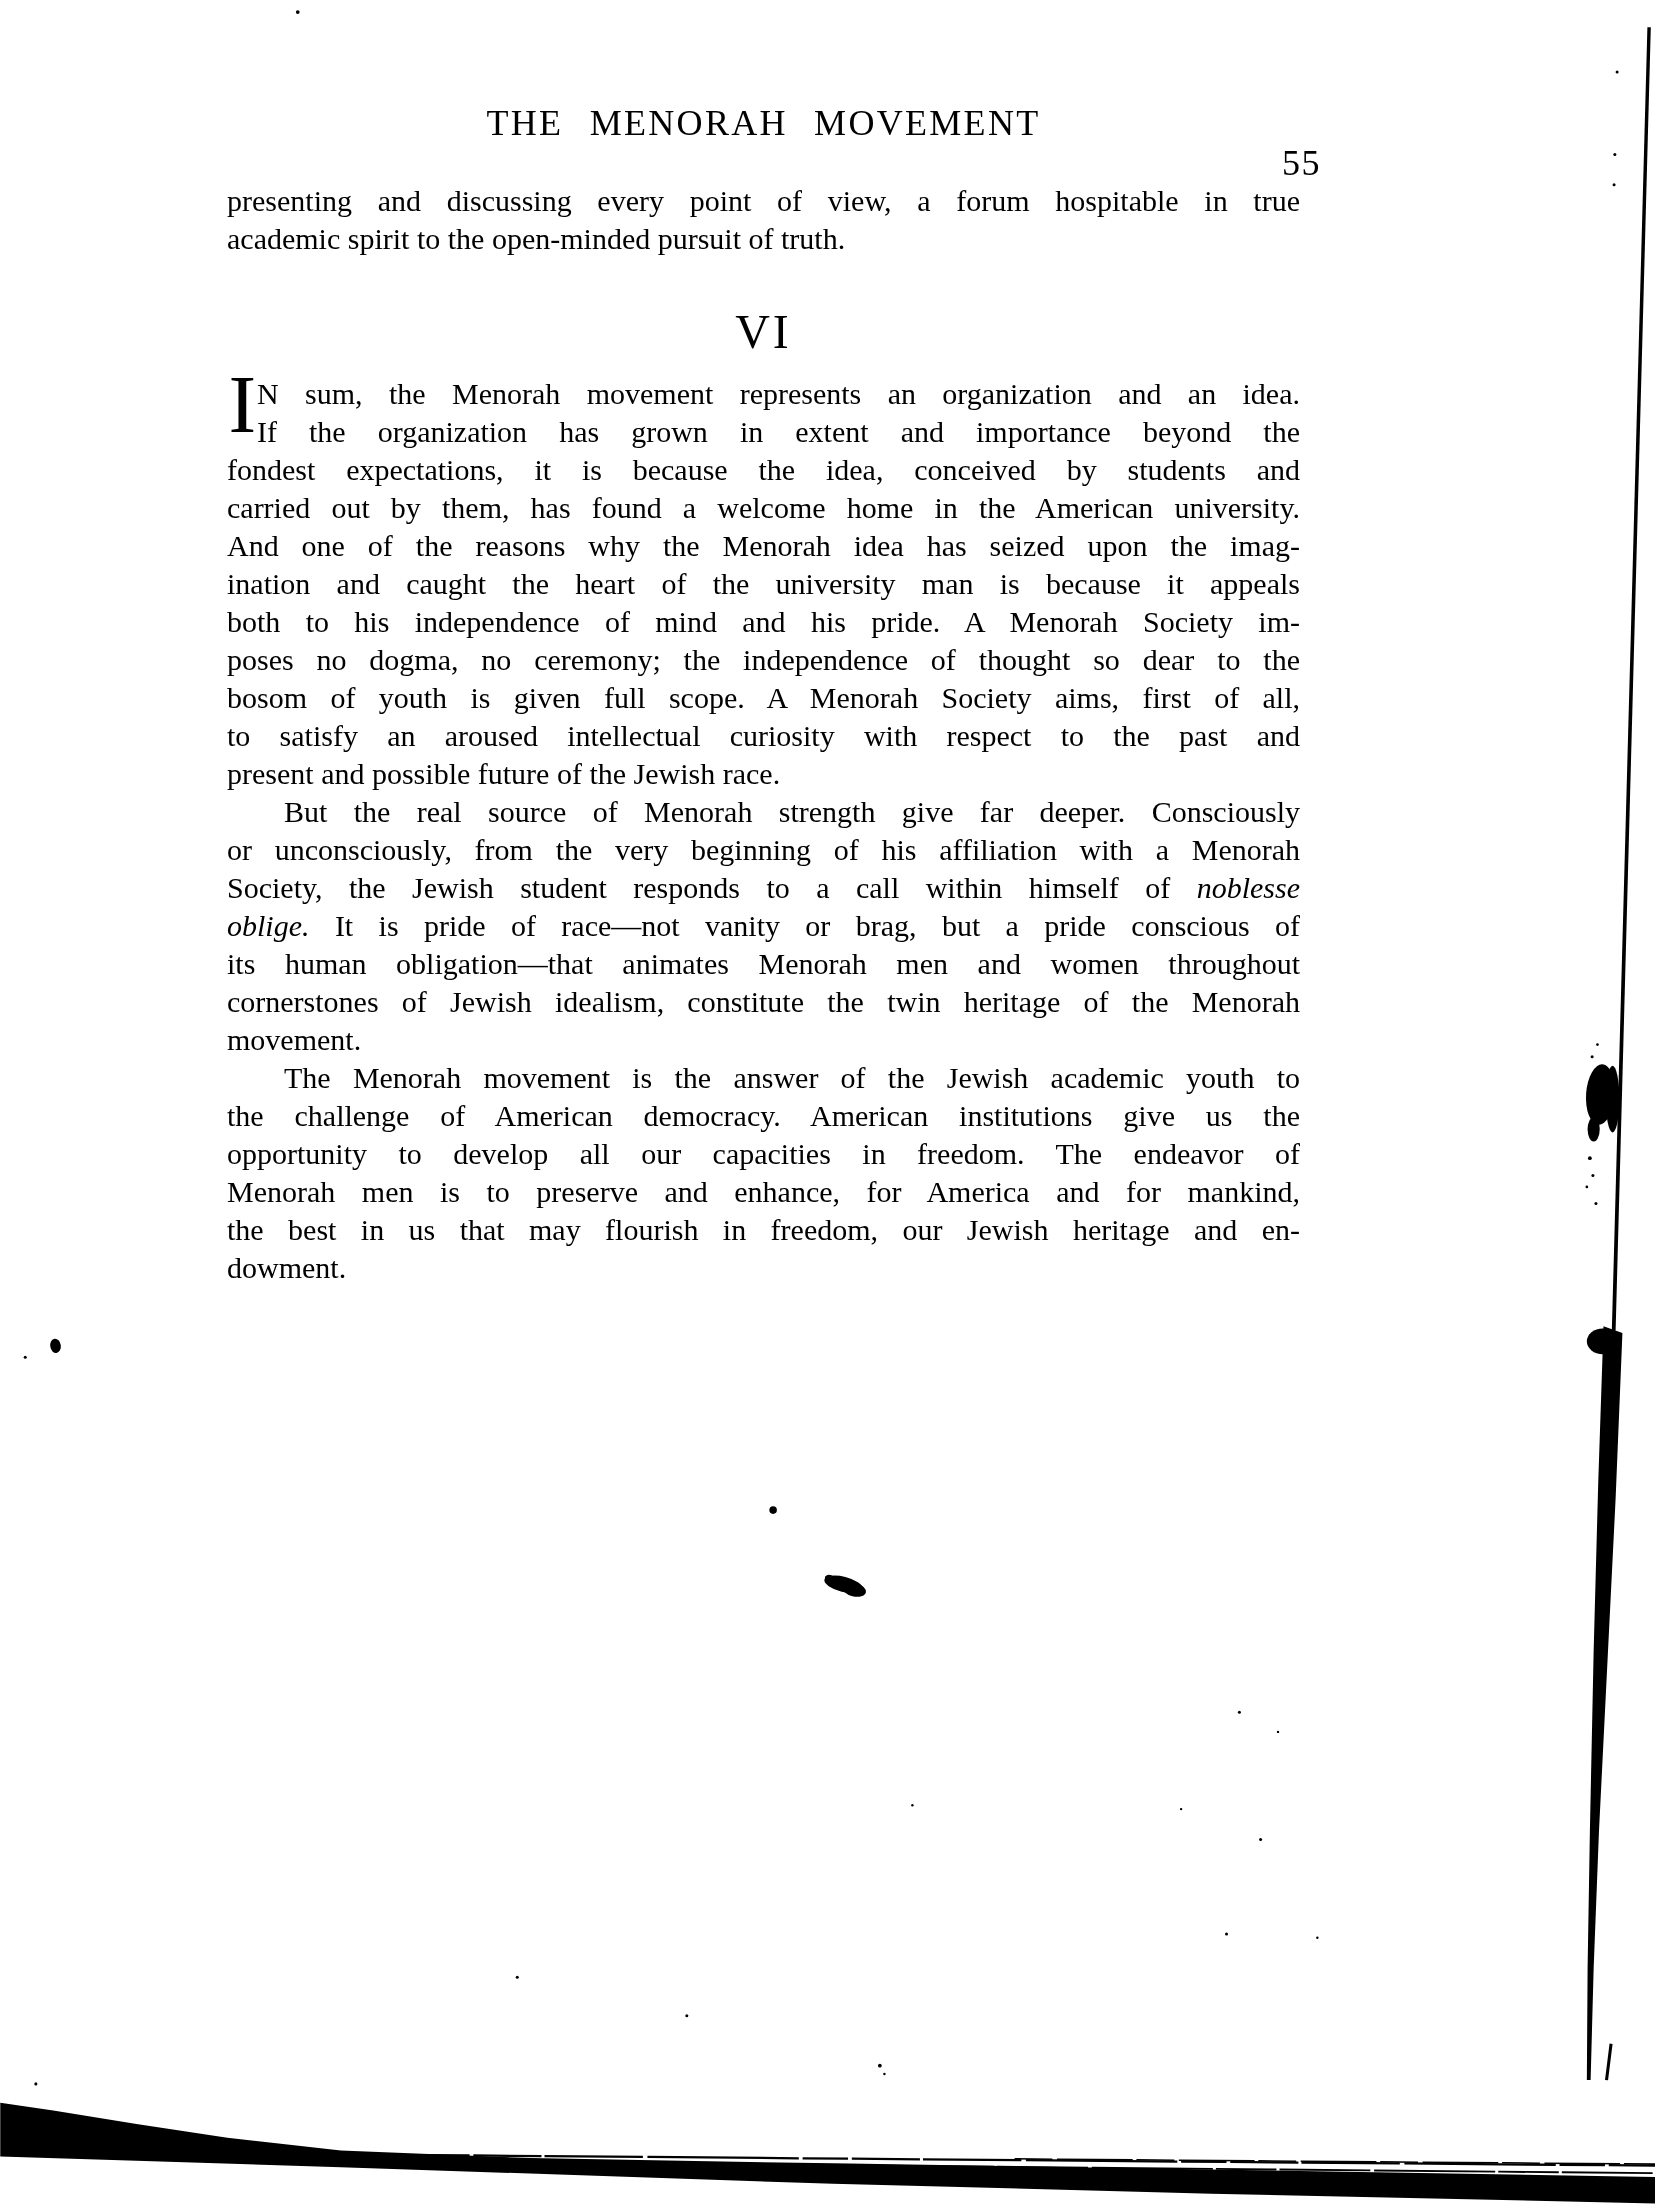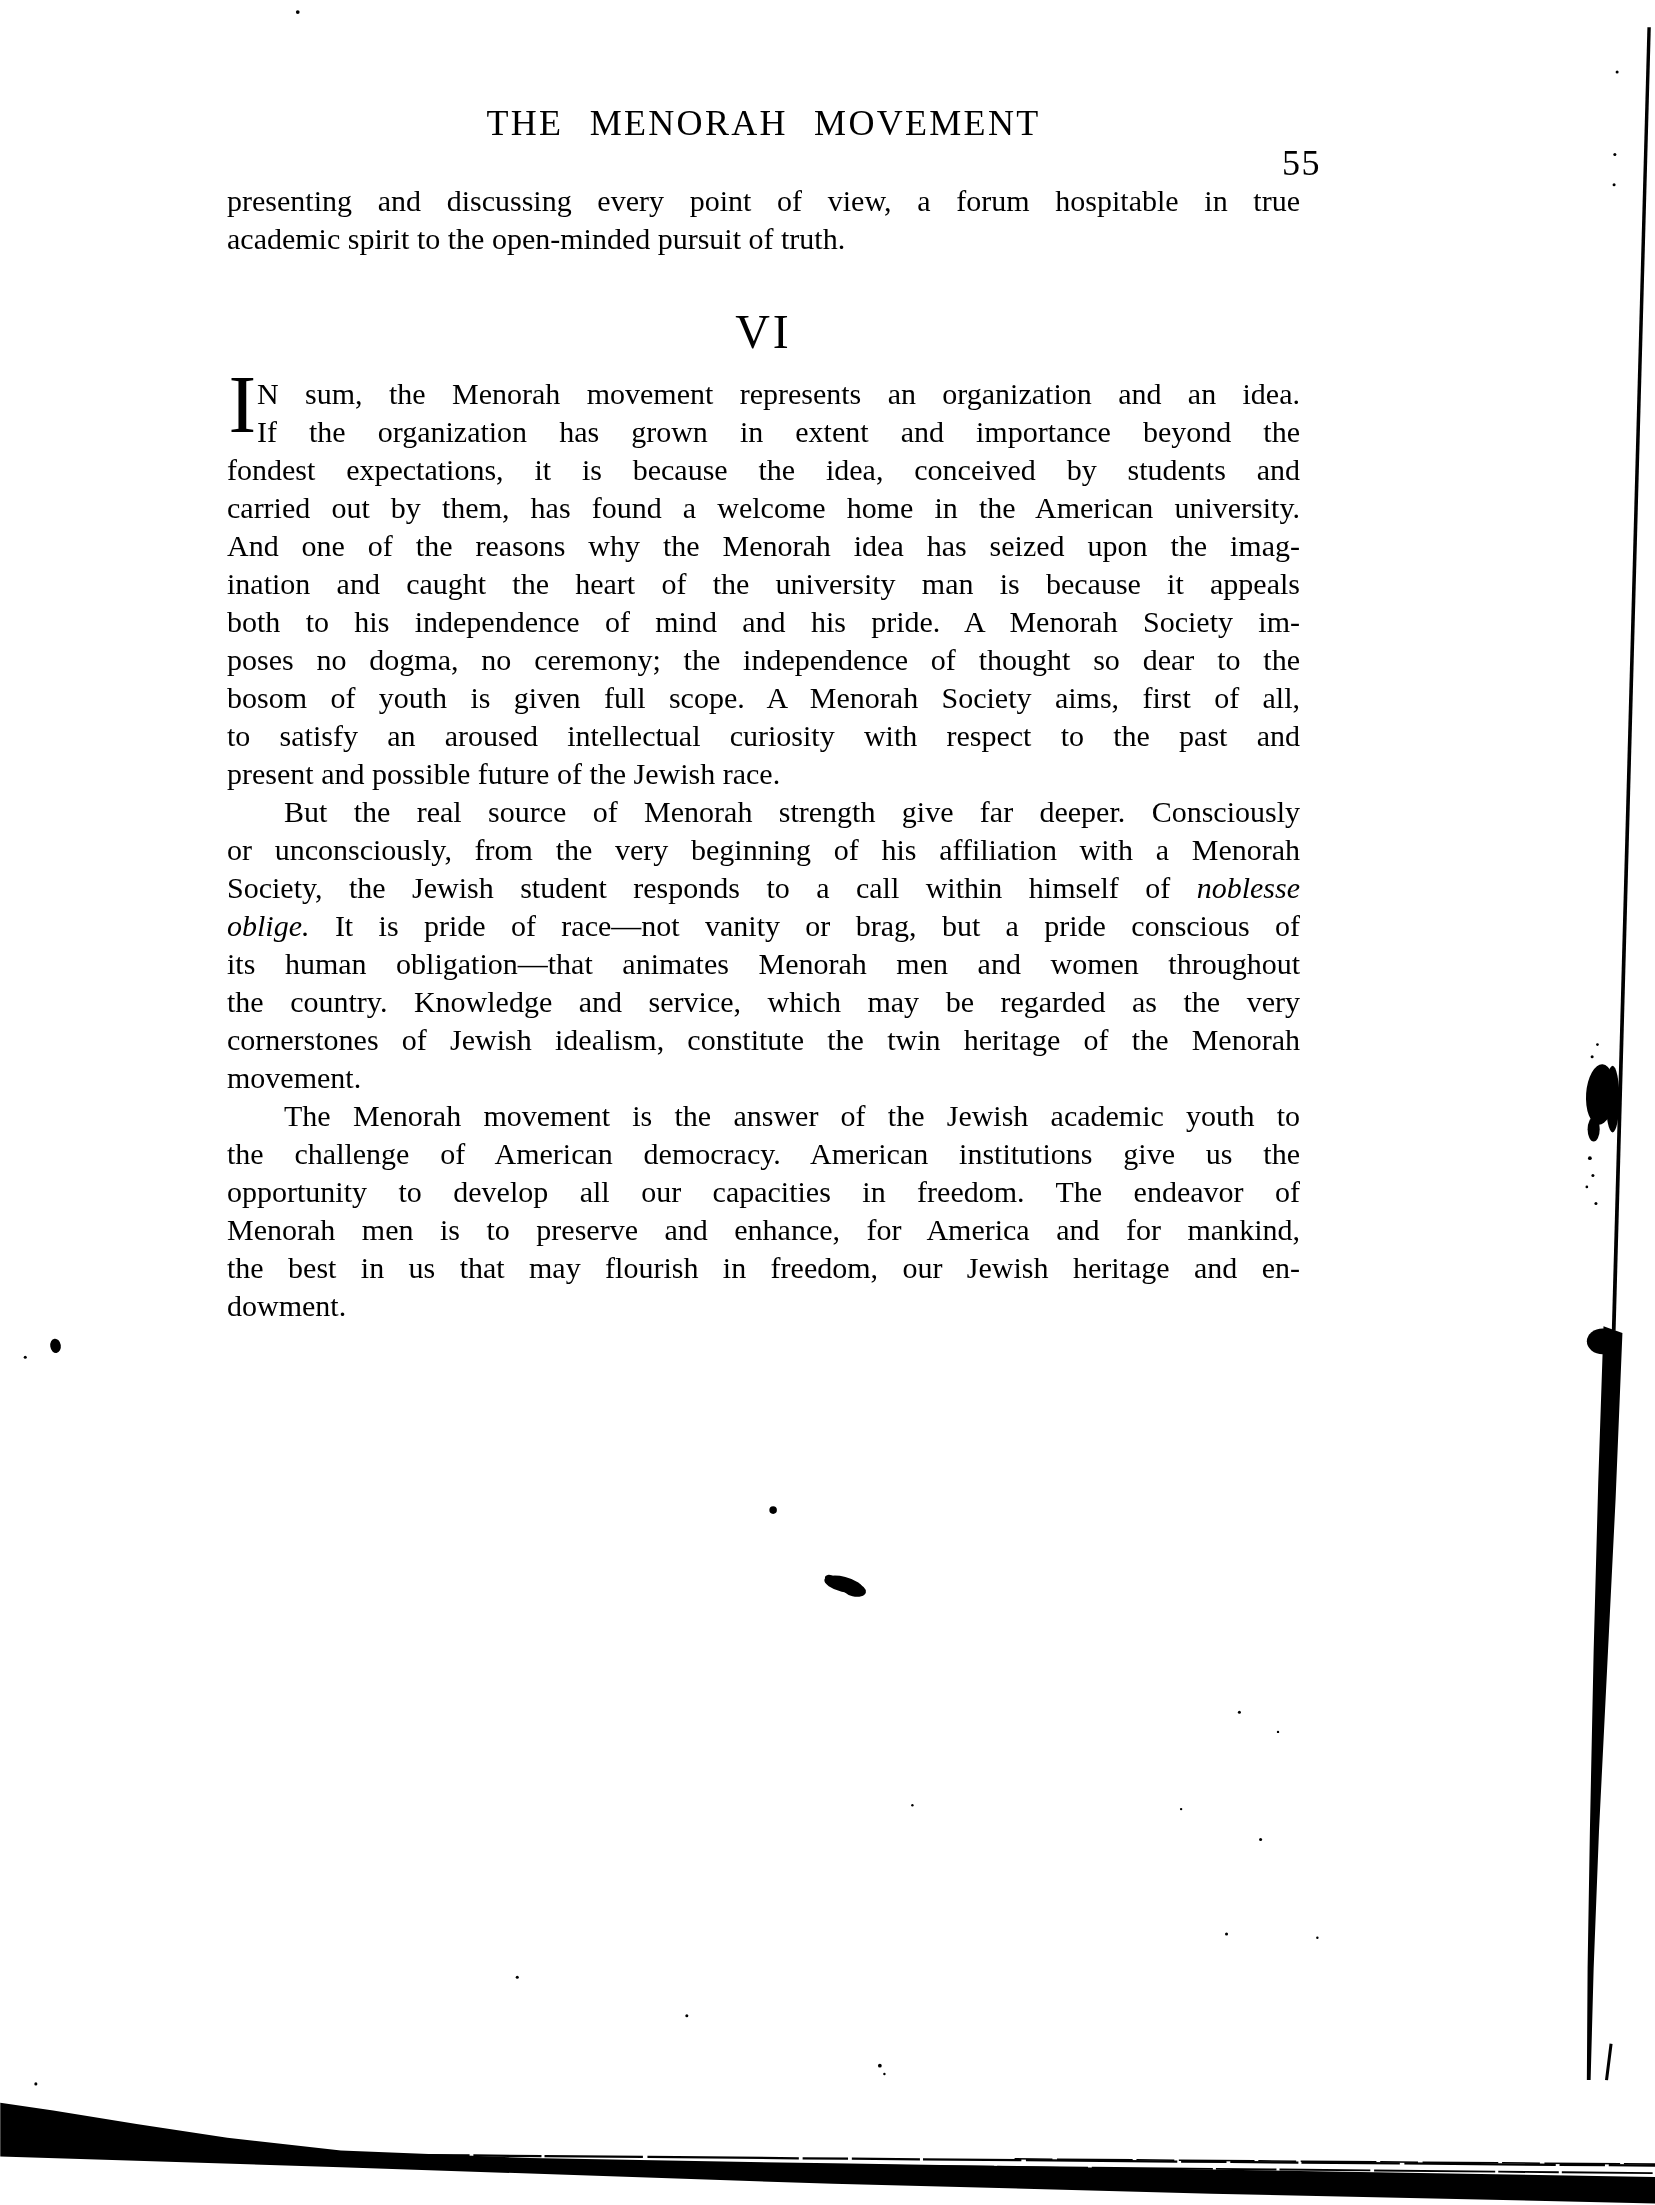--- a/index.html
+++ b/index.html
@@ -74,21 +74,20 @@
       <div class="line">to satisfy an aroused intellectual curiosity with respect to the past and</div>
       <div class="line last">present and possible future of the Jewish race.</div>
     </div>
 
     <div class="para">
       <div class="line indent">But the real source of Menorah strength give far deeper. Consciously</div>
       <div class="line">or unconsciously, from the very beginning of his affiliation with a Menorah</div>
       <div class="line"><span>Society, the Jewish student responds to a call within himself of</span> <span class="it">noblesse</span></div>
       <div class="line"><span class="it">oblige.</span> <span>It is pride of race—not vanity or brag, but a pride conscious of</span></div>
       <div class="line">its human obligation—that animates Menorah men and women throughout</div>
-      <div class="line">the country. Knowledge and service, which may be regarded as the very</div>
       <div class="line">cornerstones of Jewish idealism, constitute the twin heritage of the Menorah</div>
       <div class="line last">movement.</div>
     </div>
 
     <div class="para">
       <div class="line indent">The Menorah movement is the answer of the Jewish academic youth to</div>
       <div class="line">the challenge of American democracy. American institutions give us the</div>
       <div class="line">opportunity to develop all our capacities in freedom. The endeavor of</div>
       <div class="line">Menorah men is to preserve and enhance, for America and for mankind,</div>
       <div class="line">the best in us that may flourish in freedom, our Jewish heritage and en-</div>

